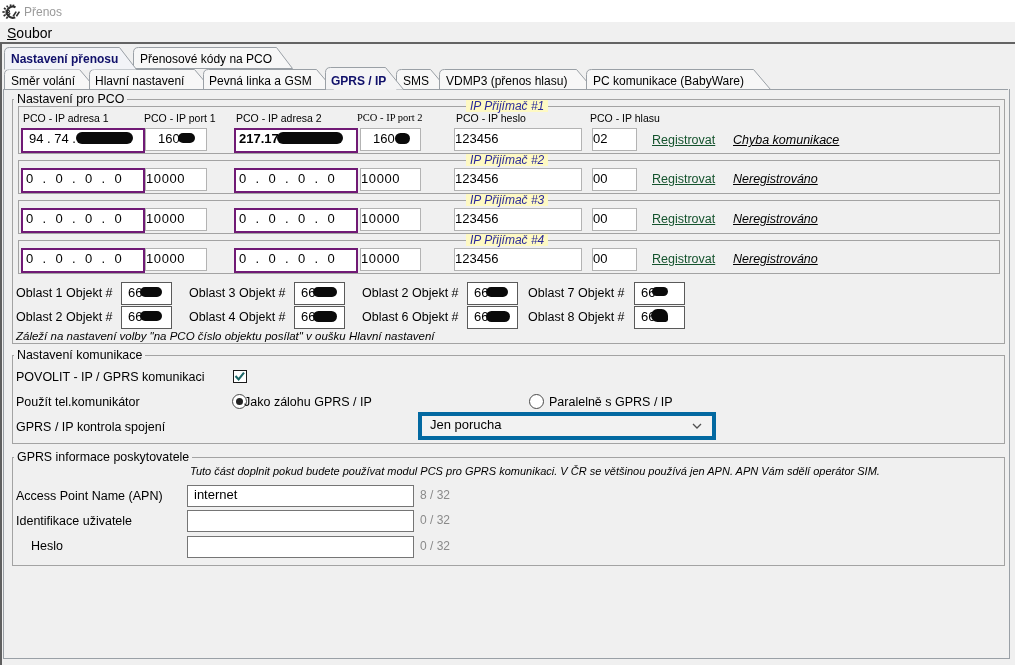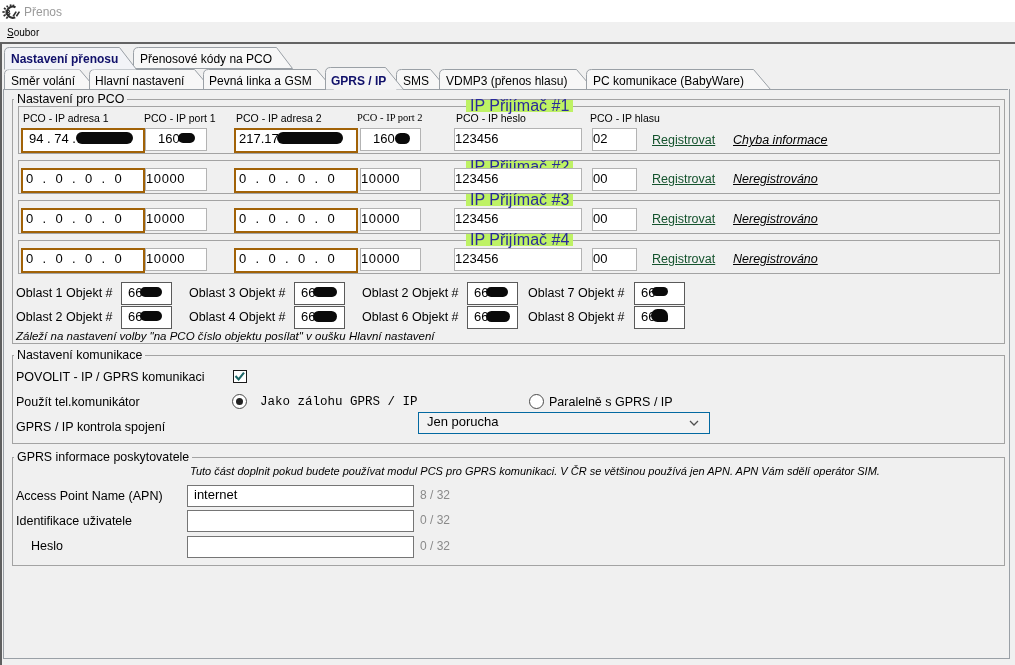--- a/index.html
+++ b/index.html
@@ -2,23 +2,23 @@
 <html><head><meta charset="utf-8">
 <style>
 html,body{margin:0;padding:0;}
 body{width:1015px;height:665px;background:#f0f0f0;font-family:"Liberation Sans",sans-serif;position:relative;overflow:hidden;color:#000;}
 .a{position:absolute;}
 .gb{position:absolute;border:1px solid #a3a3a3;background:#f0f0f0;}
 .gl{position:absolute;background:#f0f0f0;padding:0 3px;font-size:12.4px;line-height:13px;white-space:nowrap;}
 .lbl{position:absolute;font-size:12.5px;line-height:14px;white-space:nowrap;}
 .hdr{position:absolute;font-size:10.5px;line-height:12px;white-space:nowrap;}
 .fld{position:absolute;background:#fff;border:1px solid #b3b3b3;font-size:13px;white-space:nowrap;overflow:hidden;}
-.ipf{position:absolute;background:#fff;border:2px solid #a16207;font-size:13px;white-space:nowrap;overflow:hidden;}
+.ipf{position:absolute;background:#fff;border:2px solid #701a75;font-size:13px;white-space:nowrap;overflow:hidden;}
 .ctr{text-align:left;}
-.leg{position:absolute;color:#2a2a9a;font-size:16px;line-height:12px;background:#bef264;padding:0 4px;white-space:nowrap;}
+.leg{position:absolute;font-style:italic;color:#2a2a9a;font-size:12px;line-height:12px;background:#fef9c3;padding:0 4px;white-space:nowrap;}
 .lnk{position:absolute;color:#14532d;text-decoration:underline;font-size:12.5px;line-height:14px;white-space:nowrap;}
 .sta{position:absolute;font-style:italic;text-decoration:underline;font-size:12.5px;line-height:14px;white-space:nowrap;}
 .blob{position:absolute;background:#0a0a0a;border-radius:7px;}
 .cnt{position:absolute;color:#8a8a8a;font-size:12px;line-height:13px;white-space:nowrap;}
 .note{position:absolute;font-style:italic;font-size:11.5px;line-height:13px;white-space:nowrap;}
 </style></head>
 <body>
 
 <div class="a" style="left:0;top:0;width:1015px;height:22px;background:#ffffff;"></div>
 <svg class="a" style="left:2px;top:4px;" width="22" height="16" viewBox="0 0 22 16">
@@ -35,21 +35,21 @@
 </g>
 </g>
 <text x="6" y="11.2" font-size="8" font-weight="bold" text-anchor="middle" fill="#2f2f2f" font-family="Liberation Sans">B</text>
 <g stroke="#2f2f2f" stroke-width="1.6" fill="none">
 <path d="M11.2 12.2 L14.2 7.6"></path>
 <path d="M14.4 12.2 L17.4 7.6"></path>
 </g>
 </svg>
 <div class="a" style="left:24px;top:4px;font-size:12px;color:#9a9a9a;line-height:16px;">Přenos</div>
 
-<div class="a" style="left:7px;top:26px;font-size:10px;line-height:14px;"><span style="text-decoration:underline">S</span>oubor</div>
+<div class="a" style="left:7px;top:26px;font-size:14px;line-height:14px;"><span style="text-decoration:underline">S</span>oubor</div>
 <div class="a" style="left:0;top:42px;width:1015px;height:2px;background:#636363;"></div>
 
 <div class="a" style="left:0;top:43px;width:2px;height:622px;background:#5f5f5f;"></div>
 
 <svg class="a" style="left:0;top:44px;" width="1015" height="48" viewBox="0 0 1015 48">
 <g stroke="#9aa0a6" stroke-width="1" fill="#f7f7f7">
 
 <path d="M133.5 24.5 L133.5 8.5 Q133.5 3.5 138.5 3.5 L276.5 3.5 L292.5 24.5 Z"></path>
 
 <path d="M4.5 45.5 L4.5 30.5 Q4.5 25.5 9.5 25.5 L79.5 25.5 L96.5 45.5 Z"></path>
@@ -77,45 +77,45 @@
 <div class="a" style="left:3px;top:89px;width:1005px;height:569px;border:1px solid #9aa0a6;border-top:none;"></div>
 <div class="a" style="left:3px;top:89px;width:323px;height:1px;background:#9aa0a6;"></div>
 <div class="a" style="left:403px;top:89px;width:605px;height:1px;background:#9aa0a6;"></div>
 
 <div class="gb" style="left:12px;top:99px;width:991px;height:243px;"></div>
 <div class="gl" style="left:14px;top:93px;">Nastavení pro PCO</div>
 
 <div class="gb" style="left:18px;top:106px;width:980px;height:46px;"></div>
 <div class="leg" style="left:466px;top:100px;">IP Přijímač #1</div>
 <div class="gb" style="left:18px;top:160px;width:980px;height:32px;"></div>
-<div class="leg" style="left:466px;top:154px;margin-top:7px;">IP Přijímač #2</div>
+<div class="leg" style="left:466px;top:154px;">IP Přijímač #2</div>
 <div class="gb" style="left:18px;top:200px;width:980px;height:32px;"></div>
 <div class="leg" style="left:466px;top:194px;">IP Přijímač #3</div>
 <div class="gb" style="left:18px;top:240px;width:980px;height:32px;"></div>
 <div class="leg" style="left:466px;top:234px;">IP Přijímač #4</div>
 
 <div class="hdr" style="left:23px;top:112px;">PCO - IP adresa 1</div>
 <div class="hdr" style="left:144px;top:112px;">PCO - IP port 1</div>
 <div class="hdr" style="left:236px;top:112px;">PCO - IP adresa 2</div>
 <div class="hdr" style="left:357px;top:112px;font-family:Liberation Serif, serif;">PCO - IP port 2</div>
 <div class="hdr" style="left:456px;top:112px;">PCO - IP heslo</div>
 <div class="hdr" style="left:590px;top:112px;">PCO - IP hlasu</div>
 
 <div class="ipf" style="left:21px;top:128px;width:120px;height:21px;line-height:17px;"><span style="padding-left:6px;">94 . 74 .</span></div>
 <div class="blob" style="left:76px;top:132px;width:57px;height:12px;"></div>
 <div class="fld" style="left:145px;top:128px;width:60px;height:21px;line-height:19px;"><span style="padding-left:12px;">160</span></div>
 <div class="blob" style="left:178px;top:133px;width:17px;height:10px;"></div>
-<div class="ipf" style="left:234px;top:128px;width:120px;height:21px;line-height:17px;"><span style="padding-left:3px;">217.17</span></div>
+<div class="ipf" style="left:234px;top:128px;width:120px;height:21px;line-height:17px;font-weight:bold;"><span style="padding-left:3px;">217.17</span></div>
 <div class="blob" style="left:277px;top:132px;width:66px;height:12px;"></div>
 <div class="fld" style="left:360px;top:128px;width:59px;height:21px;line-height:19px;"><span style="padding-left:12px;">160</span></div>
 <div class="blob" style="left:395px;top:133px;width:15px;height:11px;"></div>
 <div class="fld ctr" style="left:454px;top:128px;width:126px;height:21px;line-height:19px;">123456</div>
 <div class="fld ctr" style="left:592px;top:128px;width:43px;height:21px;line-height:19px;">02</div>
 <div class="lnk" style="left:652px;top:133px;">Registrovat</div>
-<div class="sta" style="left:733px;top:133px;">Chyba informace</div>
+<div class="sta" style="left:733px;top:133px;">Chyba komunikace</div>
 
 <div class="ipf" style="left:21px;top:168px;width:120px;height:21px;line-height:17px;letter-spacing:0.7px;"><span style="padding-left:3px;">0&nbsp;&nbsp;.&nbsp;&nbsp;0&nbsp;&nbsp;.&nbsp;&nbsp;0&nbsp;&nbsp;.&nbsp;&nbsp;0</span></div>
 <div class="fld ctr" style="left:145px;top:168px;width:60px;height:21px;line-height:19px;letter-spacing:0.6px;">10000</div>
 <div class="ipf" style="left:234px;top:168px;width:120px;height:21px;line-height:17px;letter-spacing:0.7px;"><span style="padding-left:3px;">0&nbsp;&nbsp;.&nbsp;&nbsp;0&nbsp;&nbsp;.&nbsp;&nbsp;0&nbsp;&nbsp;.&nbsp;&nbsp;0</span></div>
 <div class="fld ctr" style="left:360px;top:168px;width:59px;height:21px;line-height:19px;letter-spacing:0.6px;">10000</div>
 <div class="fld ctr" style="left:454px;top:168px;width:126px;height:21px;line-height:19px;">123456</div>
 <div class="fld ctr" style="left:592px;top:168px;width:43px;height:21px;line-height:19px;">00</div>
 <div class="lnk" style="left:652px;top:172px;">Registrovat</div>
 <div class="sta" style="left:733px;top:172px;">Neregistrováno</div>
 
@@ -167,25 +167,25 @@
 <div class="gl" style="left:14px;top:349px;">Nastavení komunikace</div>
 <div class="lbl" style="left:16px;top:370px;">POVOLIT - IP / GPRS komunikaci</div>
 <div class="a" style="left:233px;top:370px;width:12px;height:11px;background:#fff;border:1px solid #1a1a1a;">
 <svg width="12" height="11" viewBox="0 0 12 11" style="position:absolute;left:0;top:0;">
       <path d="M1.5 5.0 L4.6 8.4 L10 1.6" stroke="#1d6868" stroke-width="2.1" fill="none"></path>
     </svg>
 </div>
 <div class="lbl" style="left:16px;top:395px;">Použít tel.komunikátor</div>
 <div class="a" style="left:232px;top:394px;width:13px;height:13px;background:#fff;border:1.5px solid #4a4a4a;border-radius:50%;"></div>
 <div class="a" style="left:236px;top:398px;width:7px;height:7px;background:#222;border-radius:50%;"></div>
-<div class="lbl" style="left:260px;top:395px;font-family:Liberation Mono, monospace;">Jako zálohu GPRS / IP</div>
+<div class="lbl" style="left:244px;top:395px;">Jako zálohu GPRS / IP</div>
 <div class="a" style="left:529px;top:394px;width:13px;height:13px;background:#fff;border:1.5px solid #4a4a4a;border-radius:50%;"></div>
 <div class="lbl" style="left:549px;top:395px;">Paralelně s GPRS / IP</div>
 <div class="lbl" style="left:16px;top:420px;">GPRS / IP kontrola spojení</div>
-<div class="a" style="left:418px;top:412px;width:290px;height:20px;background:#f2f2f2;border:1px solid #0369a1;font-size:13px;line-height:18px;"><span style="padding-left:8px;">Jen porucha</span>
+<div class="a" style="left:418px;top:412px;width:290px;height:20px;background:#f2f2f2;border:4px solid #0369a1;font-size:13px;line-height:18px;"><span style="padding-left:8px;">Jen porucha</span>
 <svg width="10" height="6" viewBox="0 0 10 6" style="position:absolute;right:10px;top:7px;">
       <path d="M1 1 L5 5 L9 1" stroke="#505050" stroke-width="1.3" fill="none"></path>
     </svg>
 </div>
 
 <div class="gb" style="left:12px;top:457px;width:991px;height:107px;"></div>
 <div class="gl" style="left:14px;top:451px;">GPRS informace poskytovatele</div>
 <div class="note" style="left:190px;top:465px;font-size:11px;">Tuto část doplnit pokud budete používat modul PCS pro GPRS komunikaci. V ČR se většinou používá jen APN. APN Vám sdělí operátor SIM.</div>
 <div class="lbl" style="left:16px;top:489px;">Access Point Name (APN)</div>
 <div class="fld" style="left:187px;top:485px;width:225px;height:20px;line-height:18px;border-color:#757575;"><span style="padding-left:6px;">internet</span></div>

